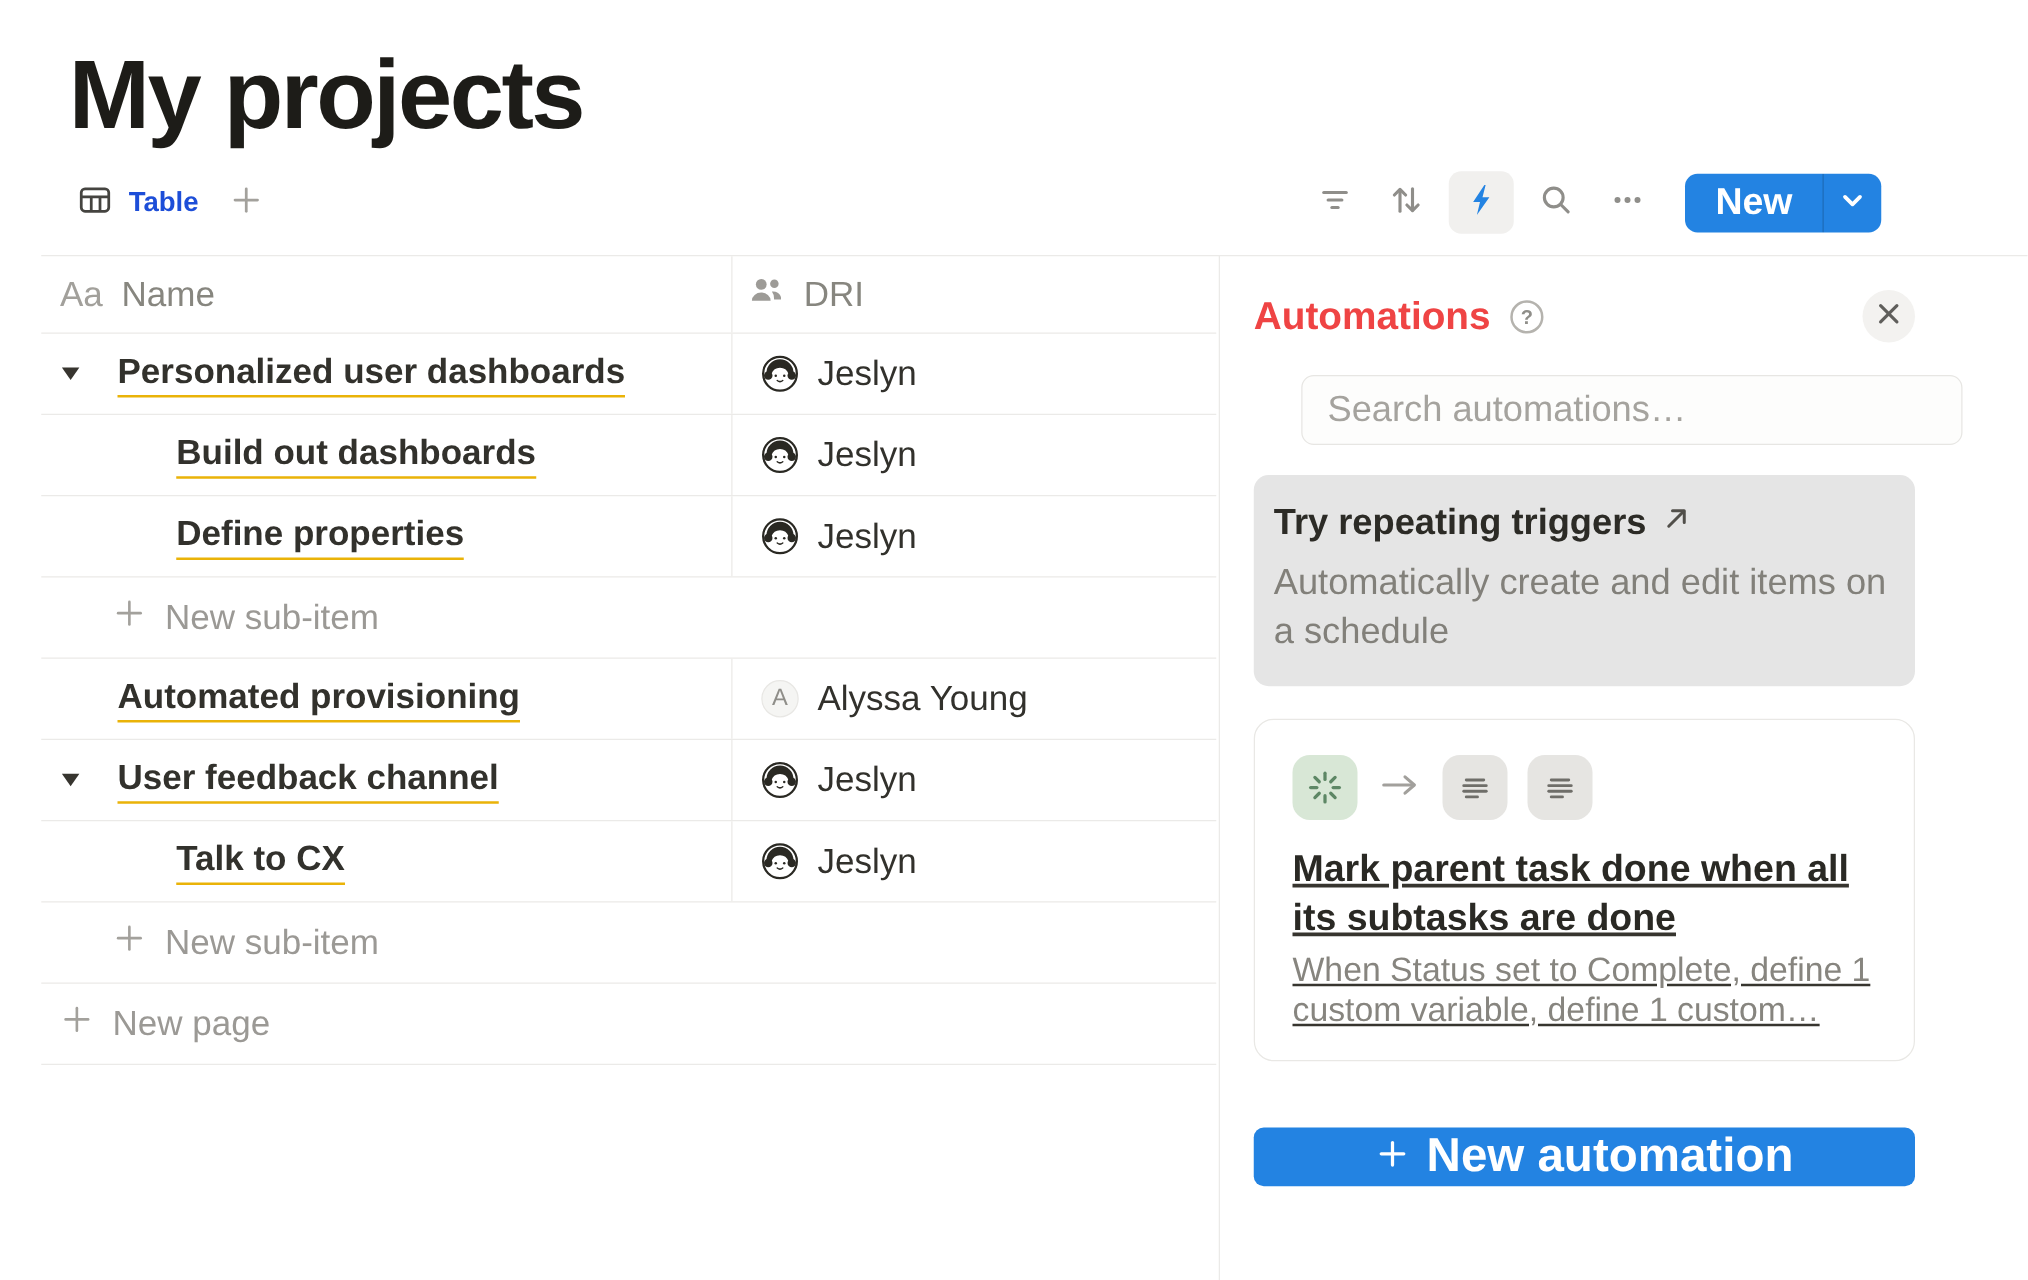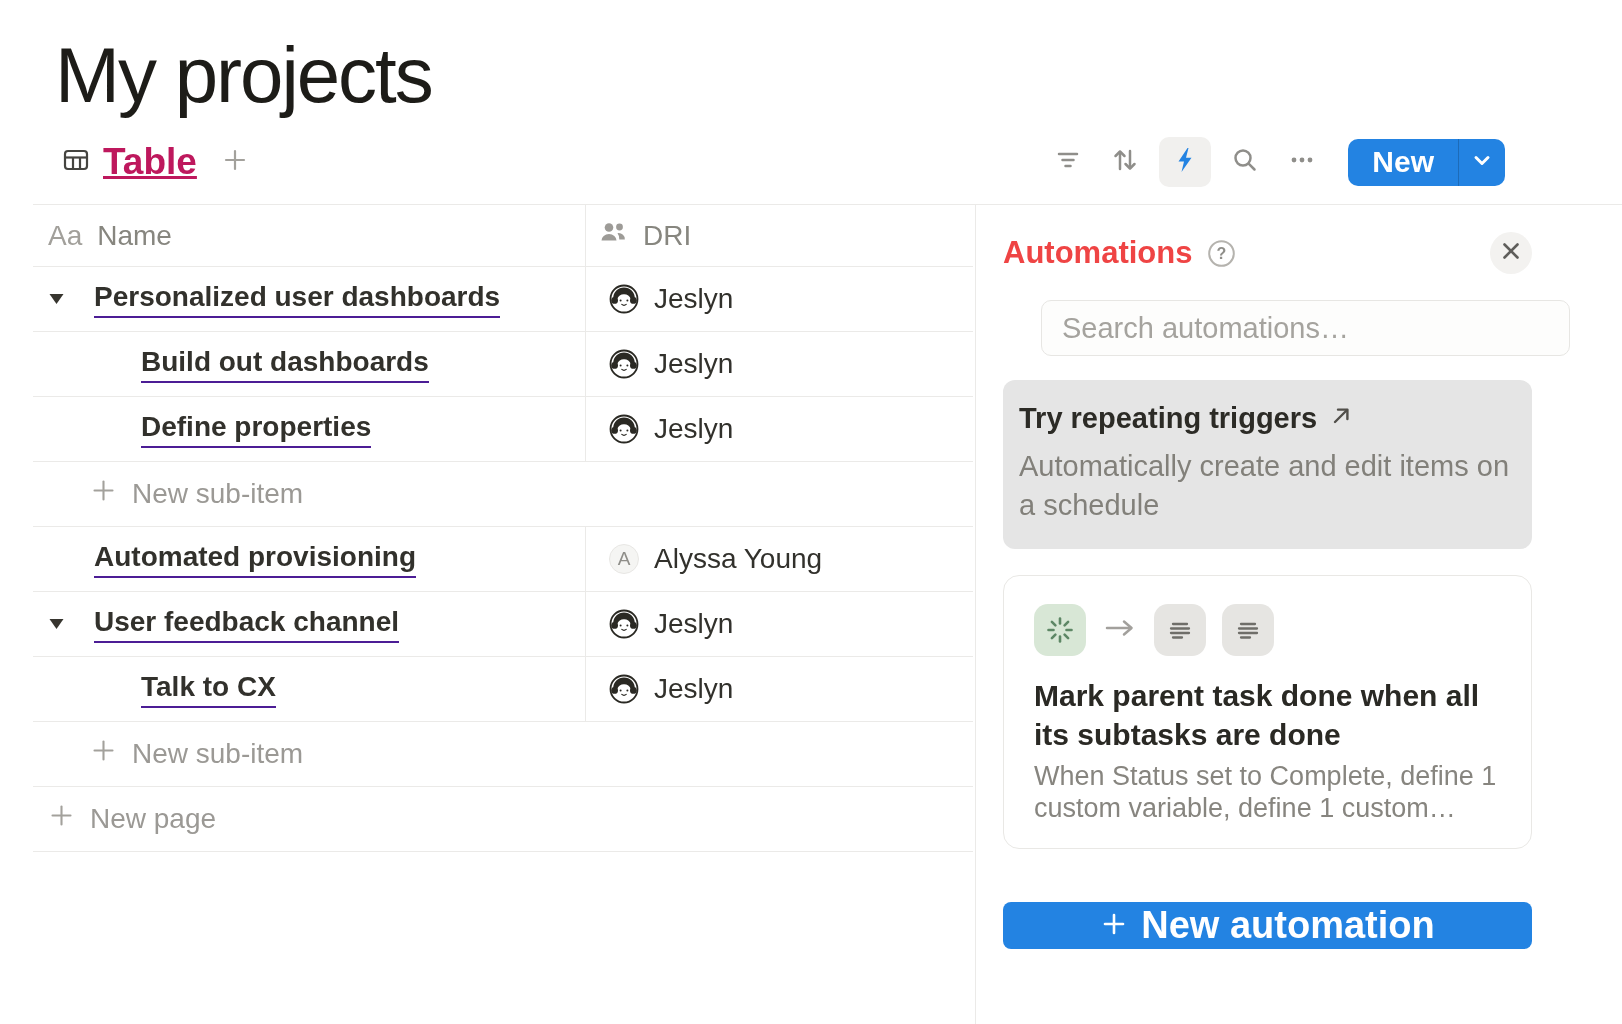--- a/index.html
+++ b/index.html
@@ -3,26 +3,26 @@
 <meta charset="utf-8">
 <style>
   * { margin:0; padding:0; box-sizing:border-box; }
   html,body {
     width:1622px; height:1024px; overflow:hidden;
     background:#ffffff; color:#37352f;
     font-family:"Liberation Sans", sans-serif;
   }
   .page-title {
     position:absolute; left:55px; top:30px;
-    font-size:78px; font-weight:400; letter-spacing:-2px; color:#1d1c18;
+    font-size:78px; font-weight:700; letter-spacing:-2px; color:#1d1c18;
   }
   
   .viewbar { position:absolute; left:62px; top:137px; height:50px; display:flex; align-items:center; gap:20px; }
   .view-tab { display:flex; align-items:center; gap:13px; cursor:pointer; }
-  .view-tab-label { font-size:37px; font-weight:600; color:#be185d;text-decoration:underline; }
+  .view-tab-label { font-size:22px; font-weight:600; color:#1d4ed8; }
   .add-view { display:flex; align-items:center; justify-content:center; width:36px; height:36px; cursor:pointer; }
 
   
   .toolbar { position:absolute; top:137px; right:117px; height:50px; display:flex; align-items:center; gap:11px; }
   .tool-btn { width:46px; height:46px; display:flex; align-items:center; justify-content:center; border-radius:8px; cursor:pointer; }
   .tool-btn.active { width:52px; height:50px; background:#f1f0ee; border-radius:10px; }
   .new-button { margin-left:12px; height:47px; background:#2383e2; border-radius:10px; display:flex; color:#fff; overflow:hidden; cursor:pointer; }
   .new-main { padding:0 24px; font-size:30px; font-weight:600; display:flex; align-items:center; }
   .new-chevron { width:47px; border-left:1px solid rgba(0,0,0,0.18); display:flex; align-items:center; justify-content:center; }
 
@@ -33,42 +33,42 @@
   
   .table { position:absolute; left:33px; top:205px; width:940px; }
   .thead { display:flex; height:62px; border-bottom:1px solid #ebeae8; color:#87867f; font-size:28px; }
   .th-name { width:552px; display:flex; align-items:center; gap:15px; padding-left:15px; cursor:pointer; }
   .th-dri { flex:1; border-left:1px solid #ebeae8; display:flex; align-items:center; gap:15px; padding-left:12px; cursor:pointer; }
   .aa-glyph { font-size:28px; color:#a2a09b; }
   .row { display:flex; height:65px; border-bottom:1px solid #ebeae8; }
   .cell-name { width:552px; display:flex; align-items:center; position:relative; padding-left:61px; }
   .row.level-1 .cell-name { padding-left:108px; }
   .toggle { position:absolute; left:14px; top:50%; transform:translateY(-50%); width:22px; display:flex; cursor:pointer; }
-  .row-title { font-size:28px; font-weight:600; color:#32312c; line-height:1.2; padding-bottom:3px; border-bottom:2px solid #4c1d95; cursor:pointer; }
+  .row-title { font-size:28px; font-weight:600; color:#32312c; line-height:1.2; padding-bottom:3px; border-bottom:2px solid #eab308; cursor:pointer; }
   .cell-dri { flex:1; border-left:1px solid #ebeae8; display:flex; align-items:center; gap:15px; padding-left:23px; }
   .avatar-slot { width:30px; height:30px; display:flex; }
   .avatar-slot svg { width:30px; height:30px; }
   .avatar-letter { width:30px; height:30px; border-radius:50%; background:#f5f5f3; border:1px solid #e8e7e4; color:#8f8e89; font-size:19px; display:flex; align-items:center; justify-content:center; }
   .dri-name { font-size:28px; color:#32312c; }
   .row-action { align-items:center; color:#9b9995; font-size:28px; display:flex; gap:15px; cursor:pointer; }
   .row-action.new-sub-item { padding-left:57px; }
   .row-action.new-page { padding-left:15px; }
 
   
   .panel { position:absolute; left:1003px; top:204px; width:529px; }
   .panel-header { margin-top:28px; display:flex; align-items:center; }
   .panel-title { font-size:31px; font-weight:700; color:#ef4444; }
   .help-icon { margin-left:14px; display:flex; cursor:pointer; }
   .close-btn { margin-left:auto; width:42px; height:42px; border-radius:50%; background:#f3f2f0; display:flex; align-items:center; justify-content:center; cursor:pointer; }
   .search-input { margin-top:26px; width:100%; height:56px; border-radius:10px; border:1px solid #e7e6e3; background:#fdfdfc; font-size:29px; color:#37352f; padding:16px 20px; outline:none; font-family:"Liberation Sans", sans-serif;margin-left:38px; }
   .search-input::placeholder { color:#a5a39e; }
   .promo-card { margin-top:24px; background:#e5e5e5; border-radius:12px; padding:22px 16px 24px; cursor:pointer; }
   .promo-title { font-size:29px; font-weight:600; color:#2c2b26; display:flex; align-items:center; gap:12px; }
   .promo-desc { margin-top:12px; font-size:29px; color:#82807a; line-height:39px; }
-  .auto-card { margin-top:26px; background:#fff; border:1px solid #e9e8e5; border-radius:16px; padding:28px 30px 24px; cursor:pointer; }
+  .auto-card { margin-top:26px; background:#fff; border:1px solid #e9e8e5; border-radius:16px; padding:28px 30px 24px; cursor:pointer;text-decoration:underline; }
   .auto-icons { display:flex; align-items:center; gap:16px; }
   .icon-sq { width:52px; height:52px; border-radius:14px; display:flex; align-items:center; justify-content:center; }
   .icon-sq.green { background:#d8e7d6; }
   .icon-sq.gray { background:#e6e5e2; }
   .auto-title { margin-top:20px; font-size:30px; font-weight:600; color:#2a2924; line-height:39px; }
   .auto-desc { margin-top:6px; font-size:27px; color:#87857f; line-height:32px; }
   .new-automation { margin-top:53px; width:100%; height:47px; border:none; border-radius:8px; background:#2383e2; color:#fff; display:flex; align-items:center; justify-content:center; gap:13px; font-size:38px; font-weight:600; cursor:pointer; font-family:"Liberation Sans", sans-serif; }
 </style>
 </head>
 <body>

